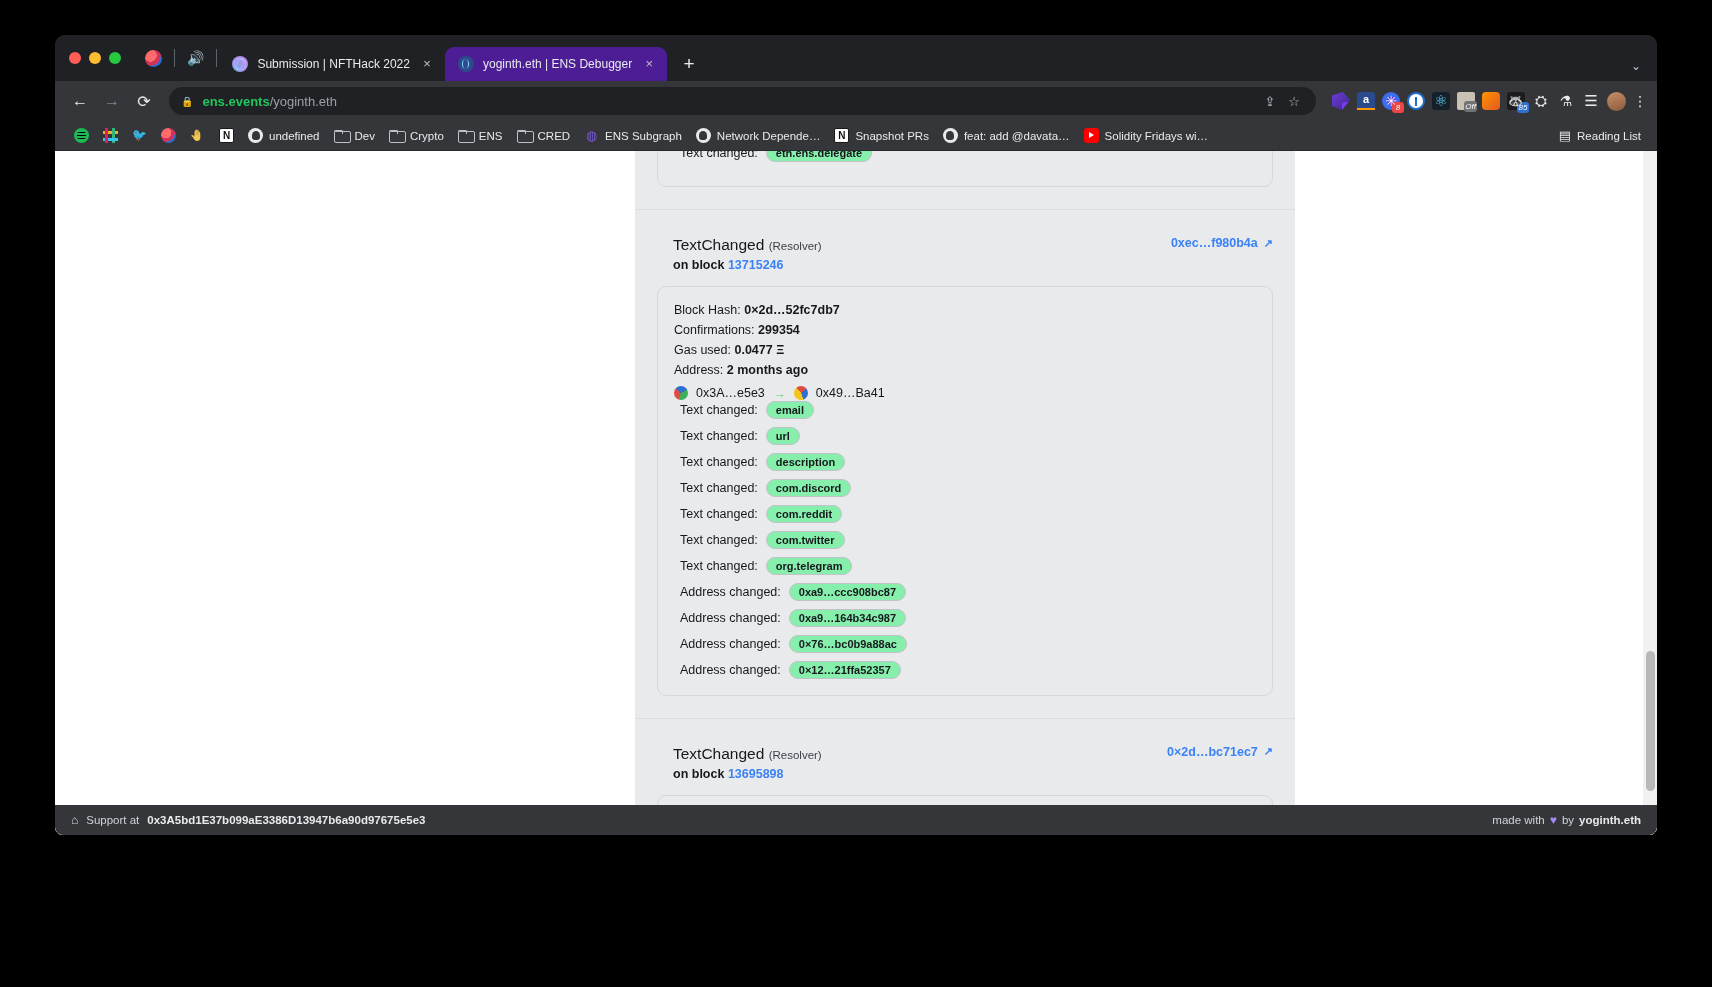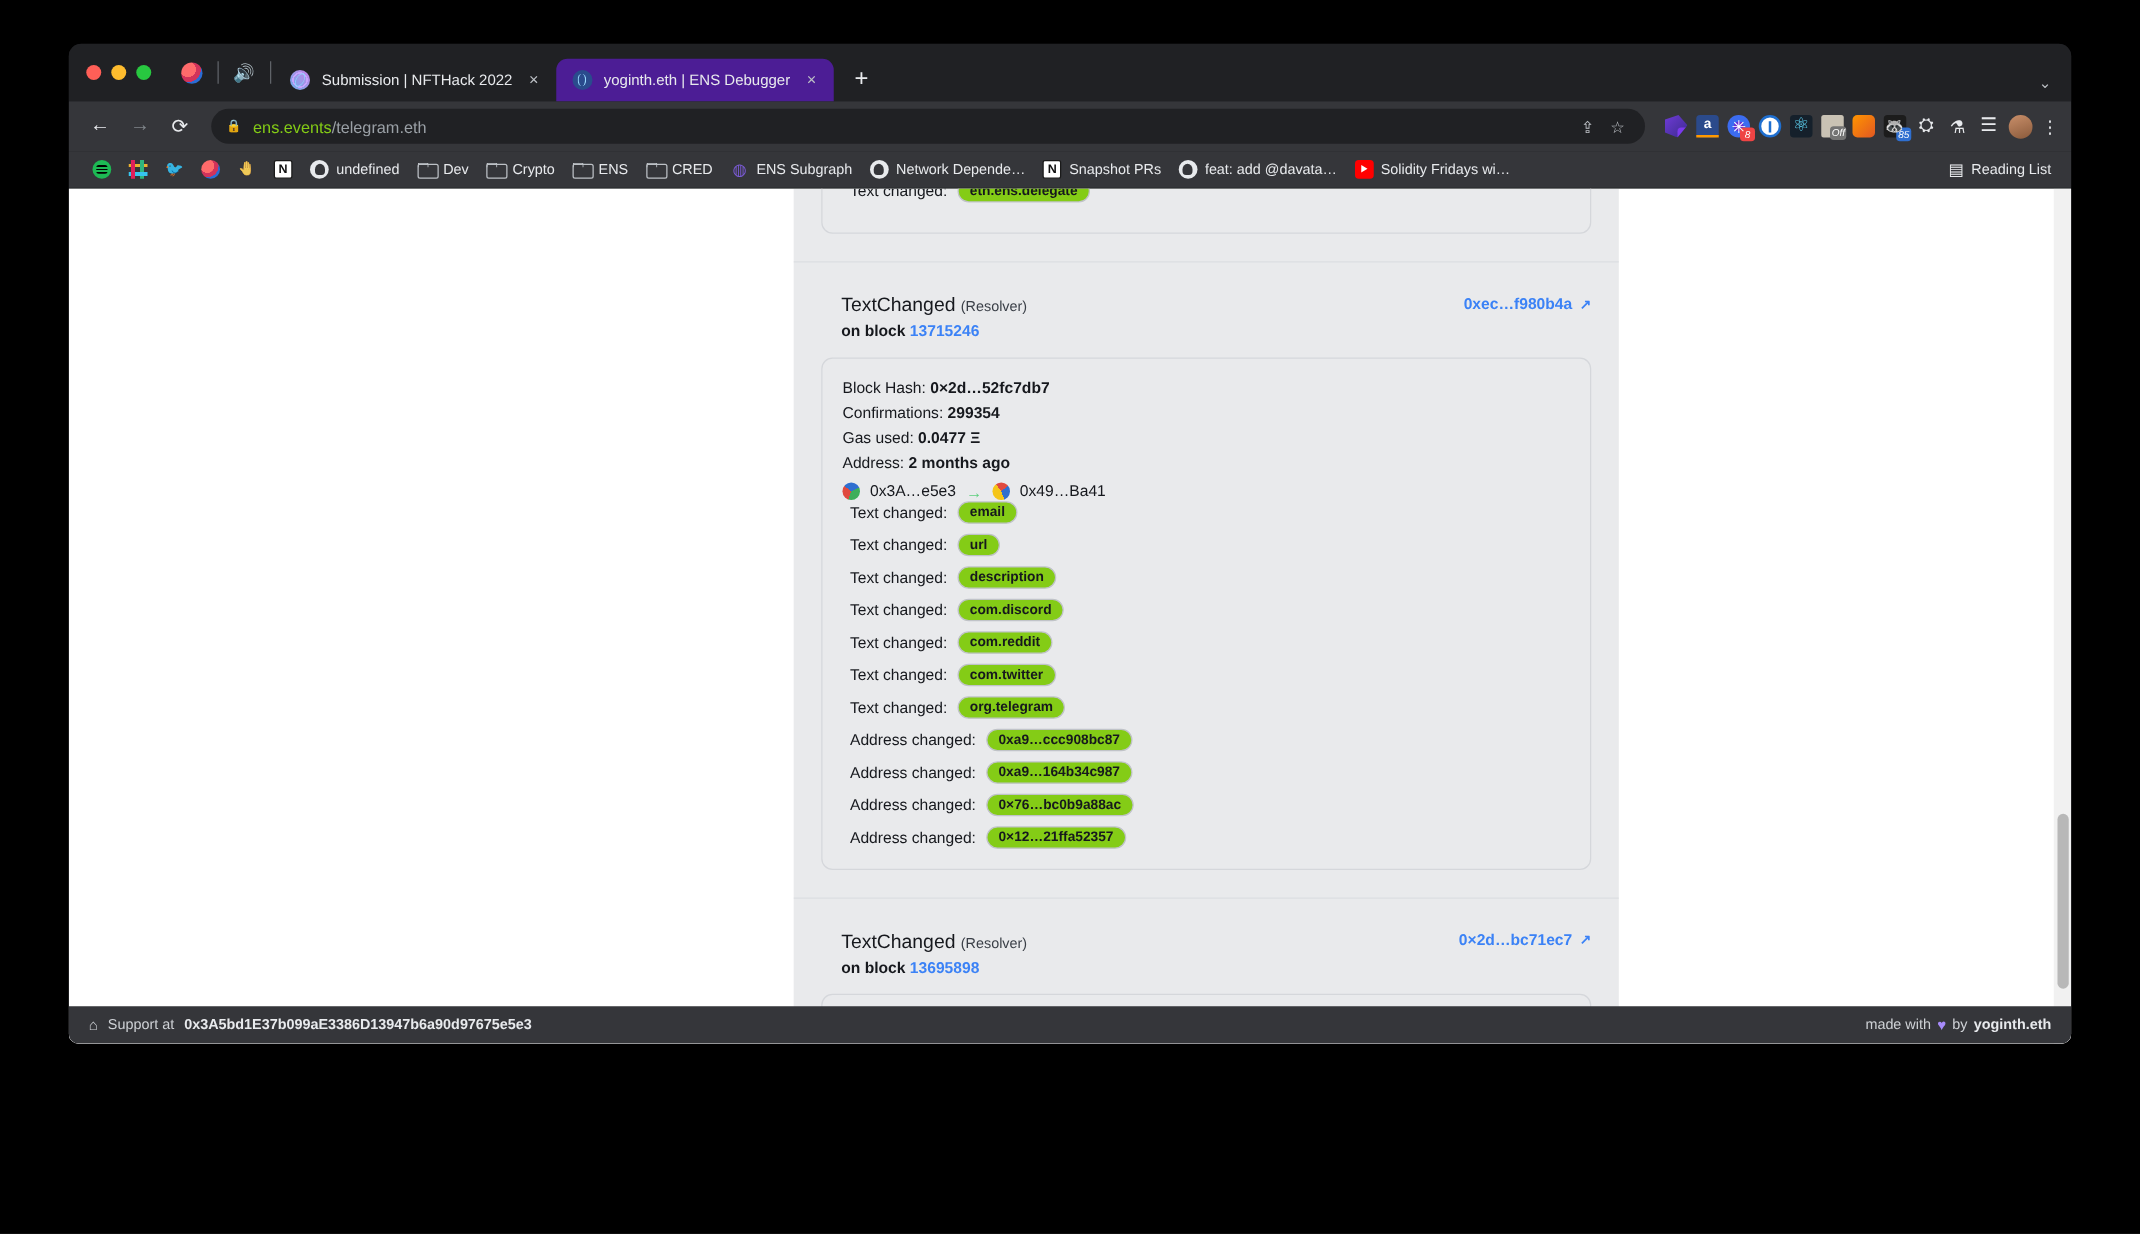--- a/index.html
+++ b/index.html
@@ -133,21 +133,21 @@
     padding: 0 12px;
     margin: 0 8px;
     gap: 9px;
     min-width: 0;
   }
   #lock-icon { font-size: 10px; color: #bdc1c6; }
   #omnibox-url {
     font-size: 13px; color: #9aa0a6;
     white-space: nowrap; overflow: hidden; text-overflow: ellipsis;
   }
-  #omnibox-url b { color: #84cc16; font-weight: 400; }
+  #omnibox-url b { color: #22c55e; font-weight: 700; }
   .omni-right {
     display: flex; align-items: center; gap: 4px;
     margin-left: auto; padding-left: 8px;
   }
   .omni-ic { color: #bdc1c6; font-size: 13px; width: 20px; text-align: center; }
 
   #ext-icons { display: flex; align-items: center; gap: 7px; padding-left: 6px; }
   .ext { width: 18px; height: 18px; position: relative; flex: none; border-radius: 3px; }
   .ext-badge {
     position: absolute; right: -4px; bottom: -3px;
@@ -319,21 +319,21 @@
     font-size: 13px; font-weight: 700; color: #16181d;
     margin: 14px 0 6px 0;
   }
   .log-row {
     display: flex; align-items: center; gap: 8px;
     margin: 0 0 8px 6px;
     font-size: 12.5px; color: #16181d;
   }
   .pill {
     display: inline-block;
-    background: #84cc16;
+    background: #86efac;
     border: 1px solid #c0c3c8;
     border-radius: 9px;
     padding: 2px 9px;
     font-size: 11px;
     font-weight: 700;
     color: #16181d;
     white-space: nowrap;
   }
 
   
@@ -399,21 +399,21 @@
     <div id="tabstrip-chevron">⌄</div>
   </div>
 
   <div id="toolbar">
     <div class="nav-btn">←</div>
     <div class="nav-btn disabled">→</div>
     <div class="nav-btn">⟳</div>
 
     <div id="omnibox">
       <span id="lock-icon">🔒</span>
-      <span id="omnibox-url"><b>ens.events</b><span>/telegram.eth</span></span>
+      <span id="omnibox-url"><b>ens.events</b><span>/yoginth.eth</span></span>
       <span class="omni-right">
         <span class="omni-ic">⇪</span>
         <span class="omni-ic">☆</span>
       </span>
     </div>
 
     <div id="ext-icons">
       <span class="ext ext-rainbow">
           <i class="ext-badge" style="background:#7c3aed">6</i>
         </span>

